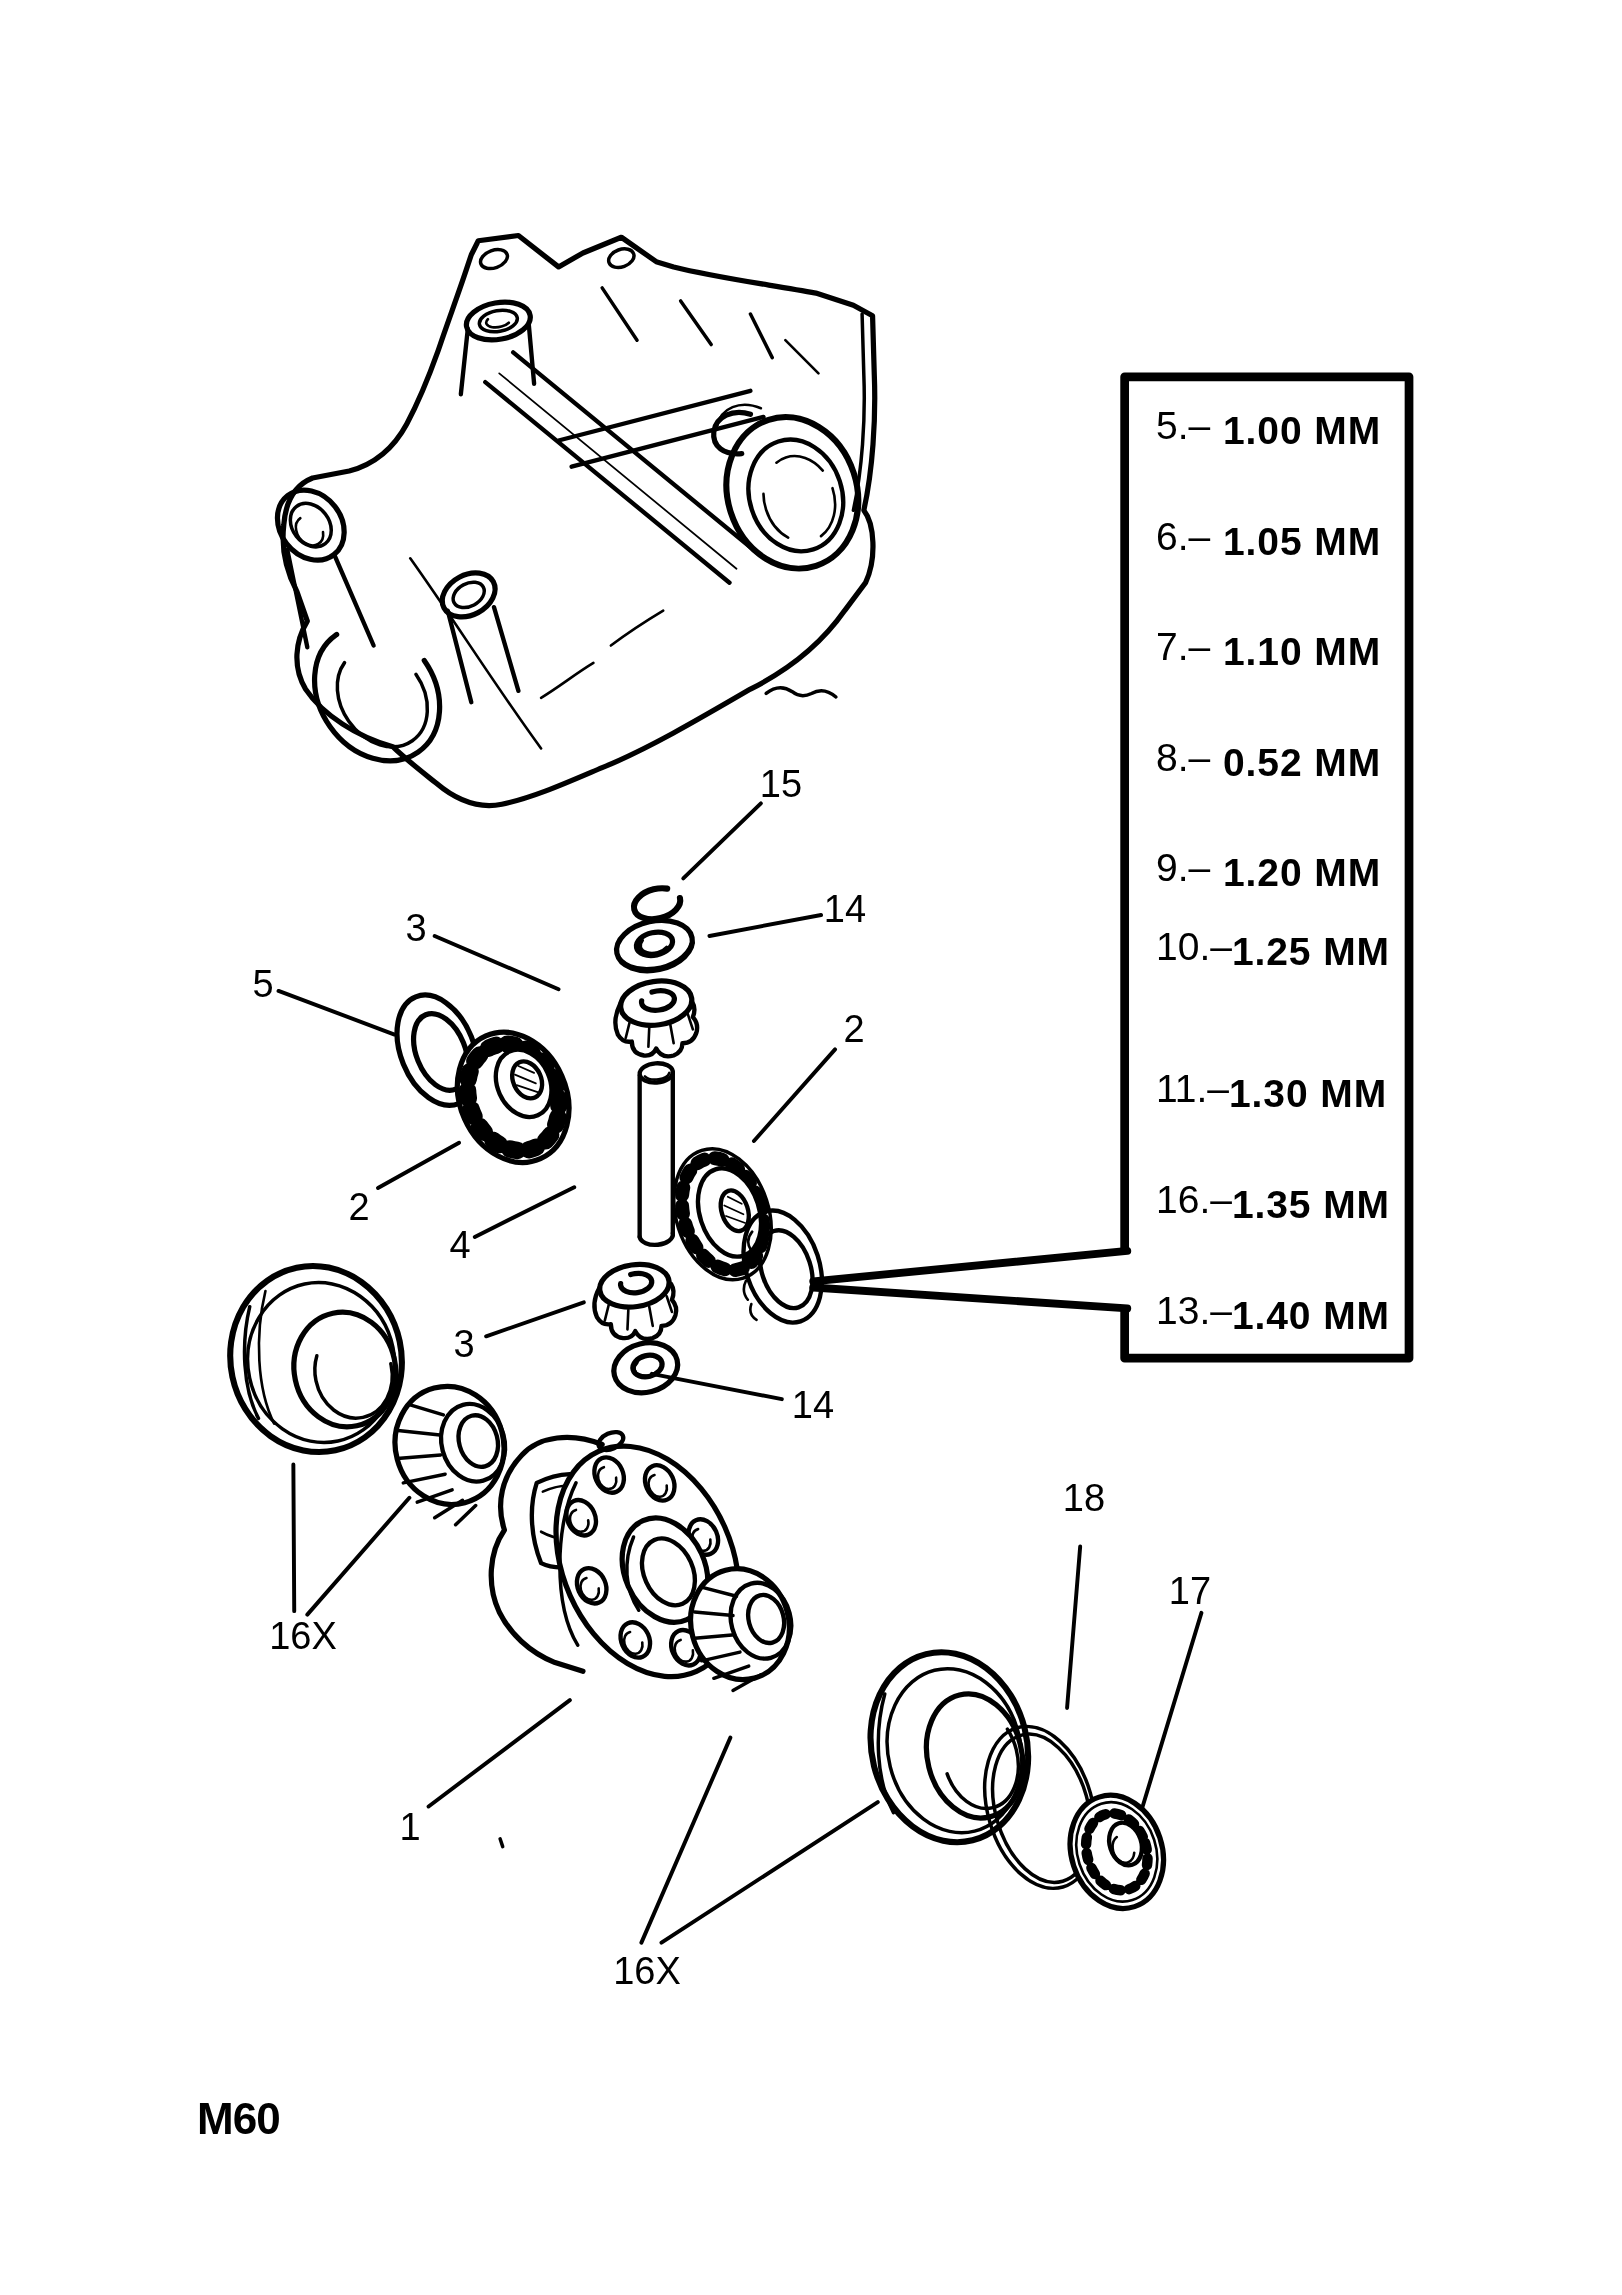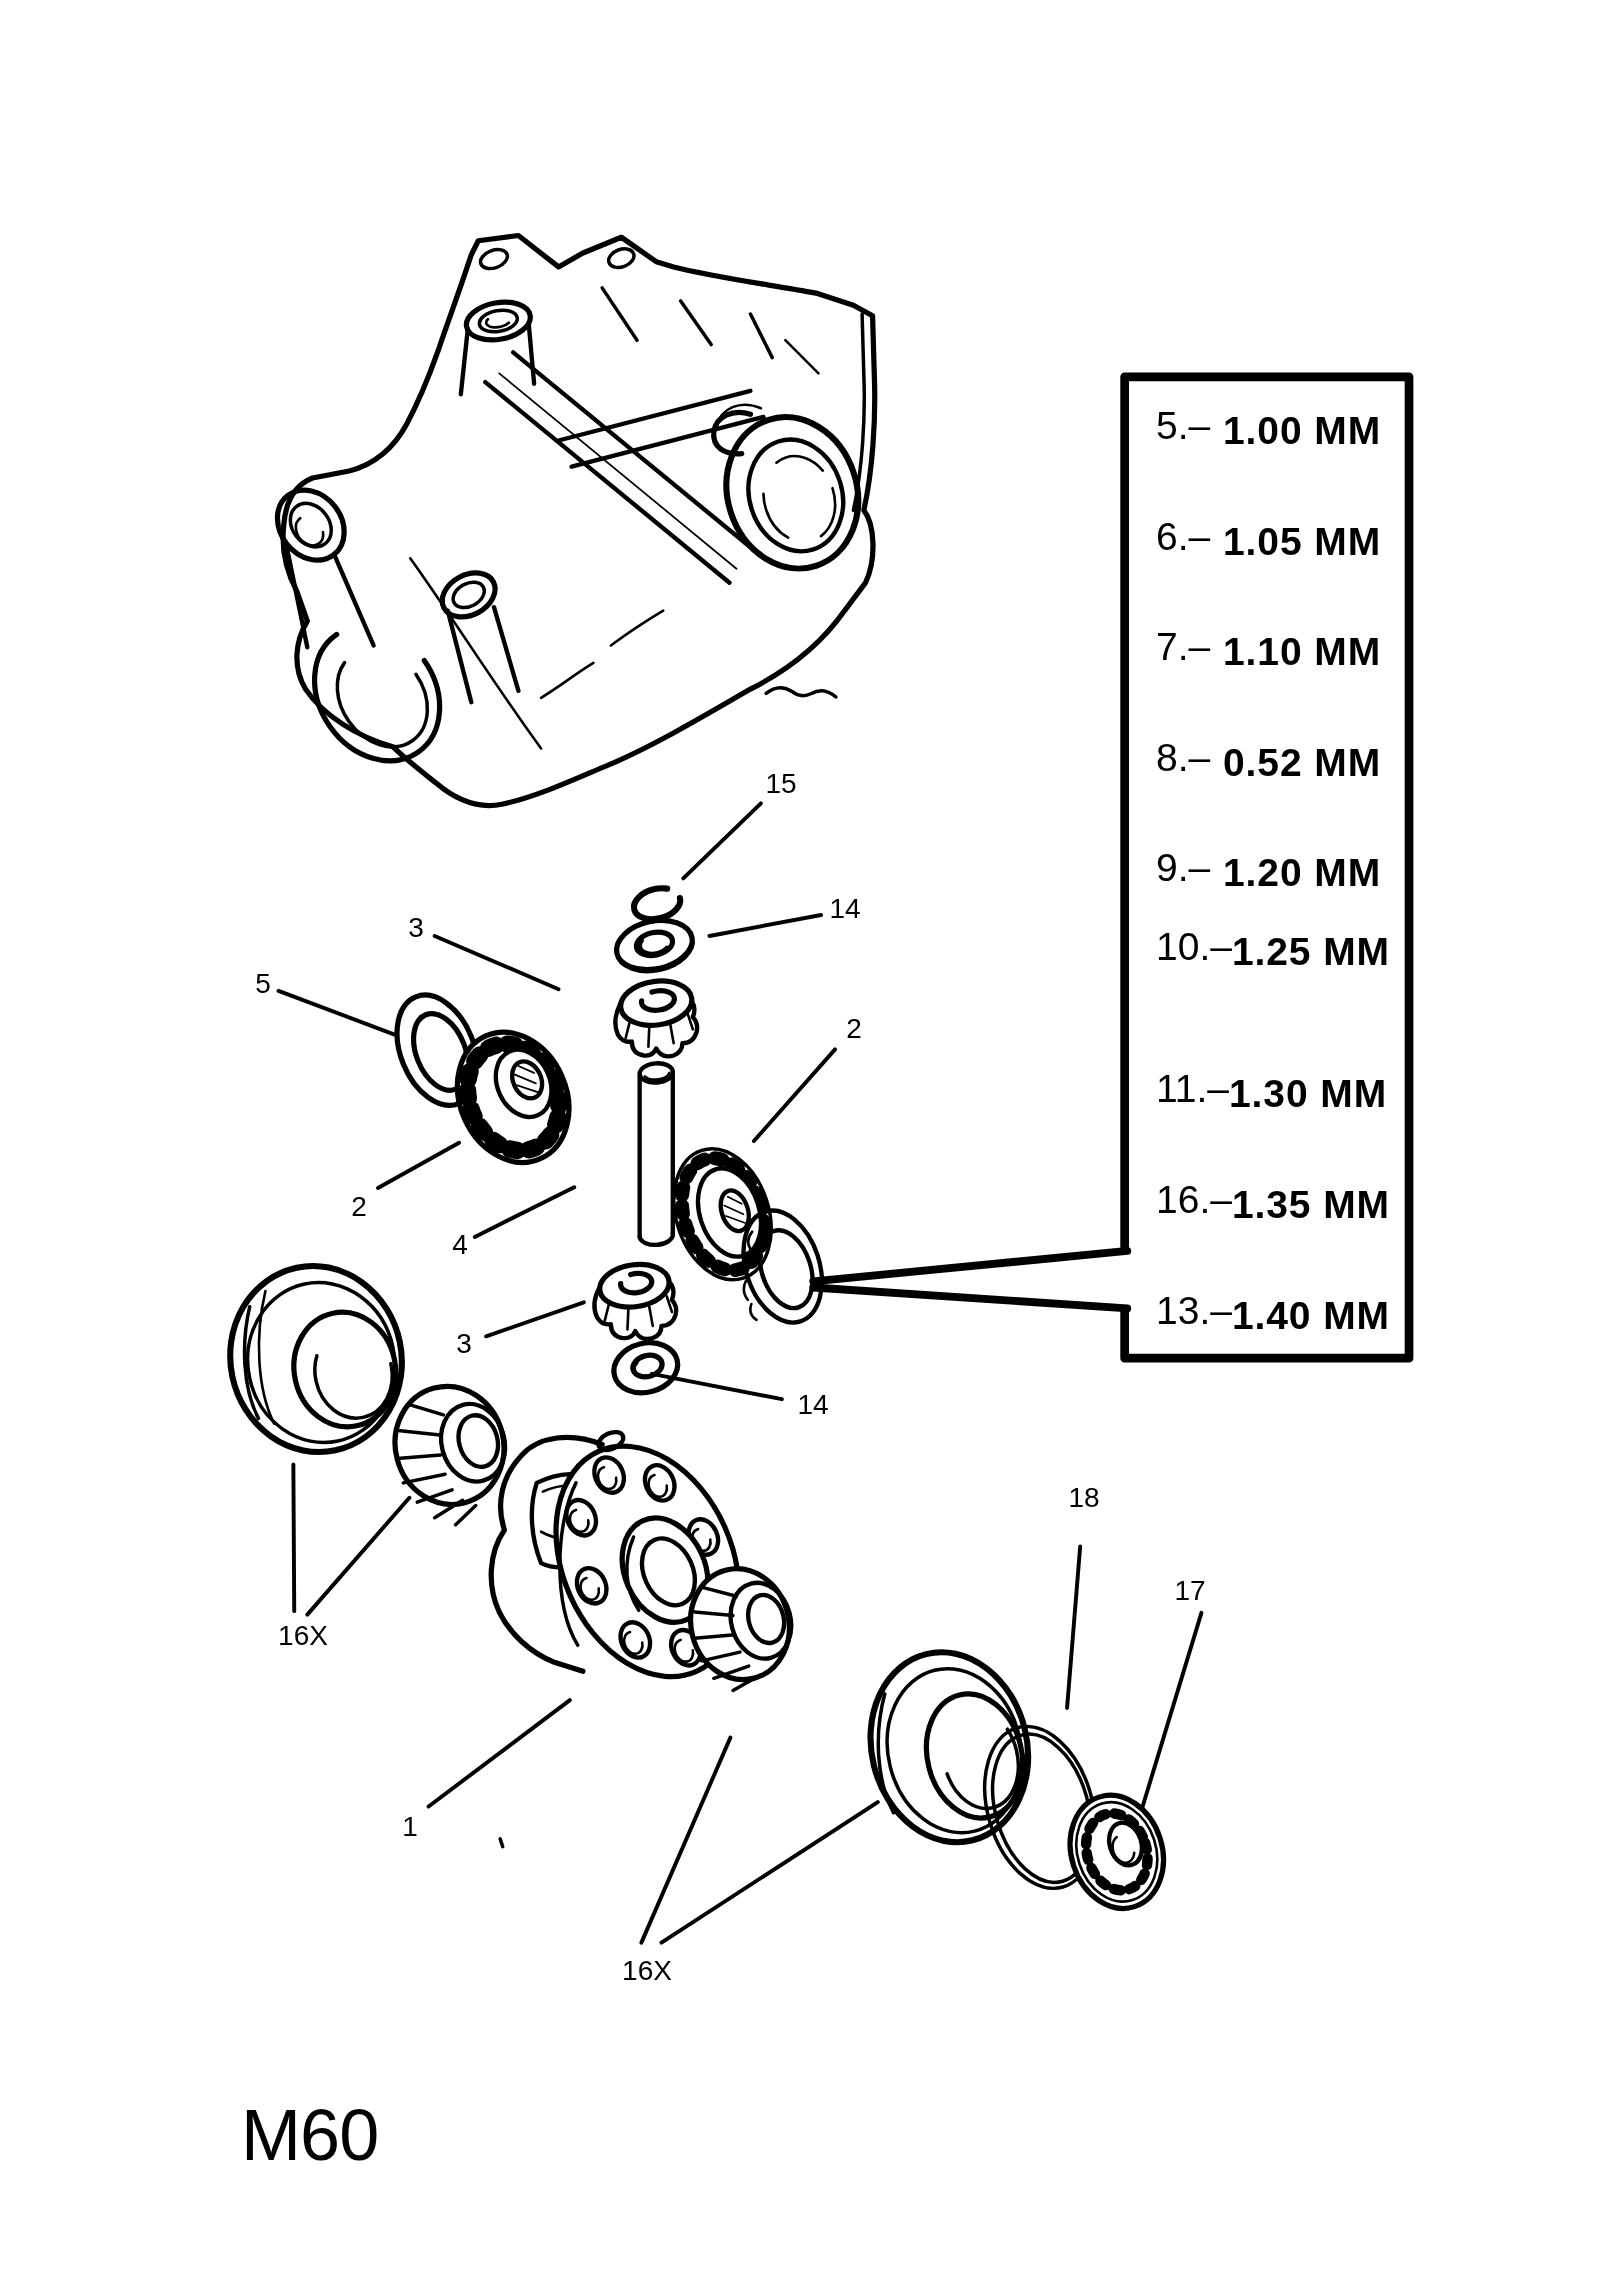--- a/index.html
+++ b/index.html
@@ -8,32 +8,31 @@
     width:1623px;height:2295px;
     background:#ffffff;
     font-family:"Liberation Sans", sans-serif;
     color:#000;
     overflow:hidden;
   }
   svg.art{position:absolute;left:0;top:0;}
   .callout{
     position:absolute;
     transform:translate(-50%,-50%);
-    font-size:28px;
+    font-size:38px;
     line-height:1;
     color:#000;
     white-space:nowrap;
   }
   .pagecode{
     position:absolute;
     left:197px;top:2094px;
-    font-size:72px;
-    font-weight:400;
+    font-size:44px;
+    font-weight:700;
     letter-spacing:-0.9px;
-    margin-left:44px;
   }
   .trow{
     position:absolute;
     left:1156px;
     width:250px;height:45px;
     display:flex;align-items:center;
     font-size:39px;line-height:1;
     white-space:nowrap;
   }
   .tnum{display:inline-block;min-width:67px;font-weight:400;}

